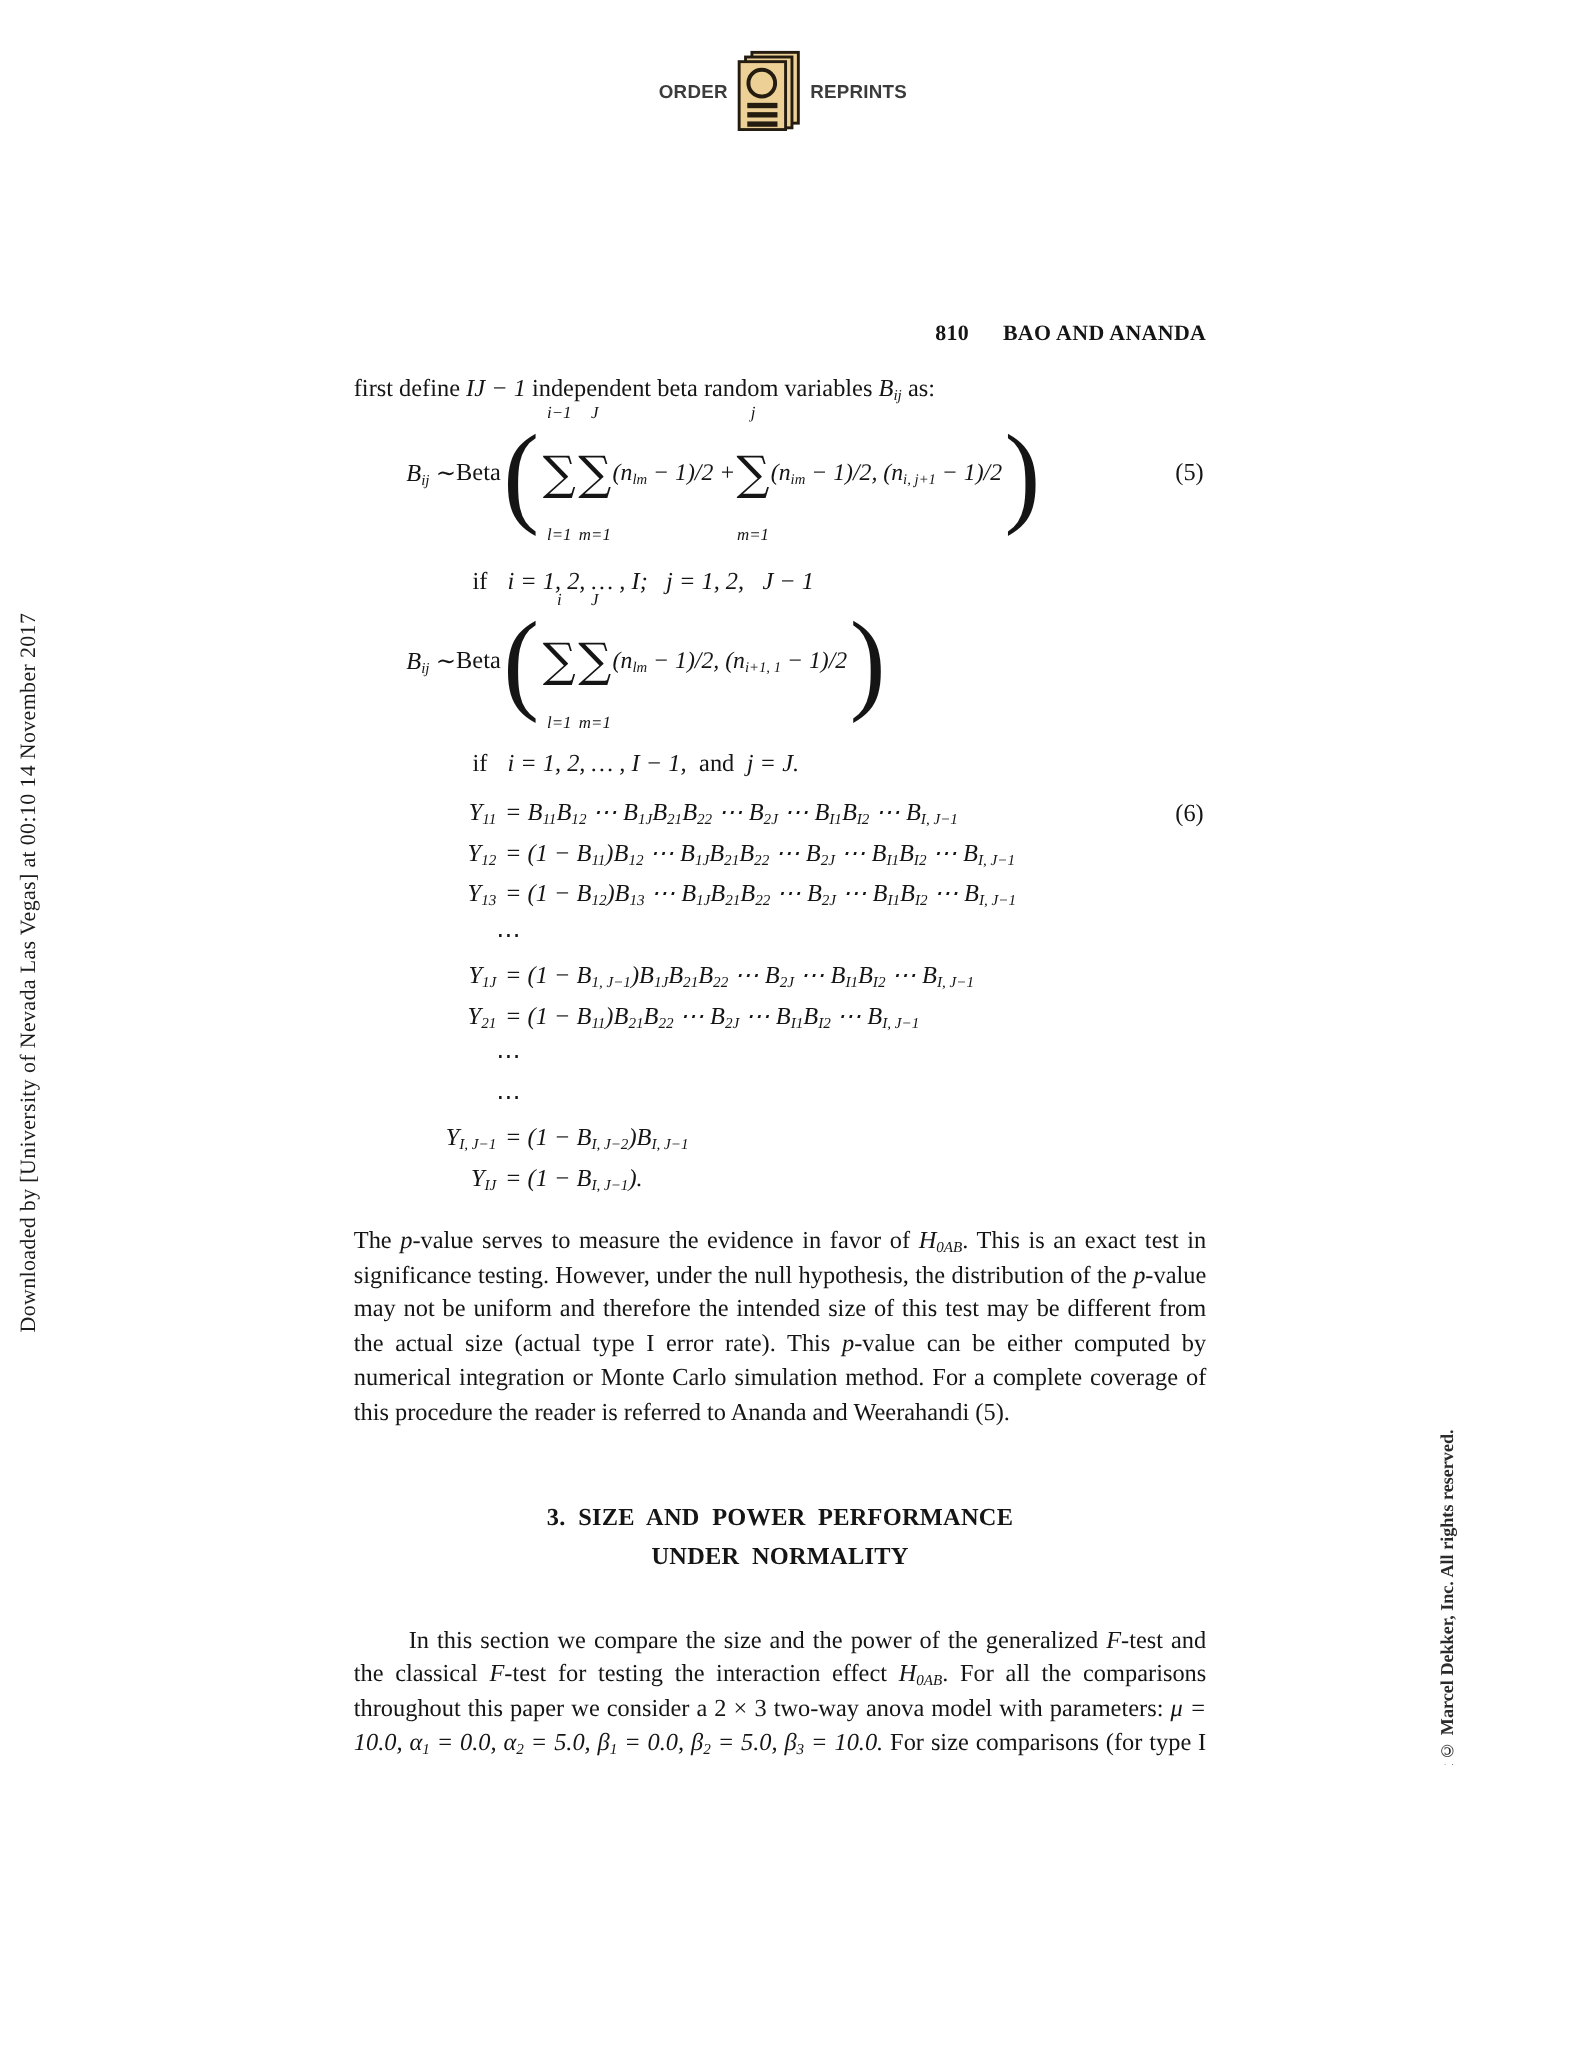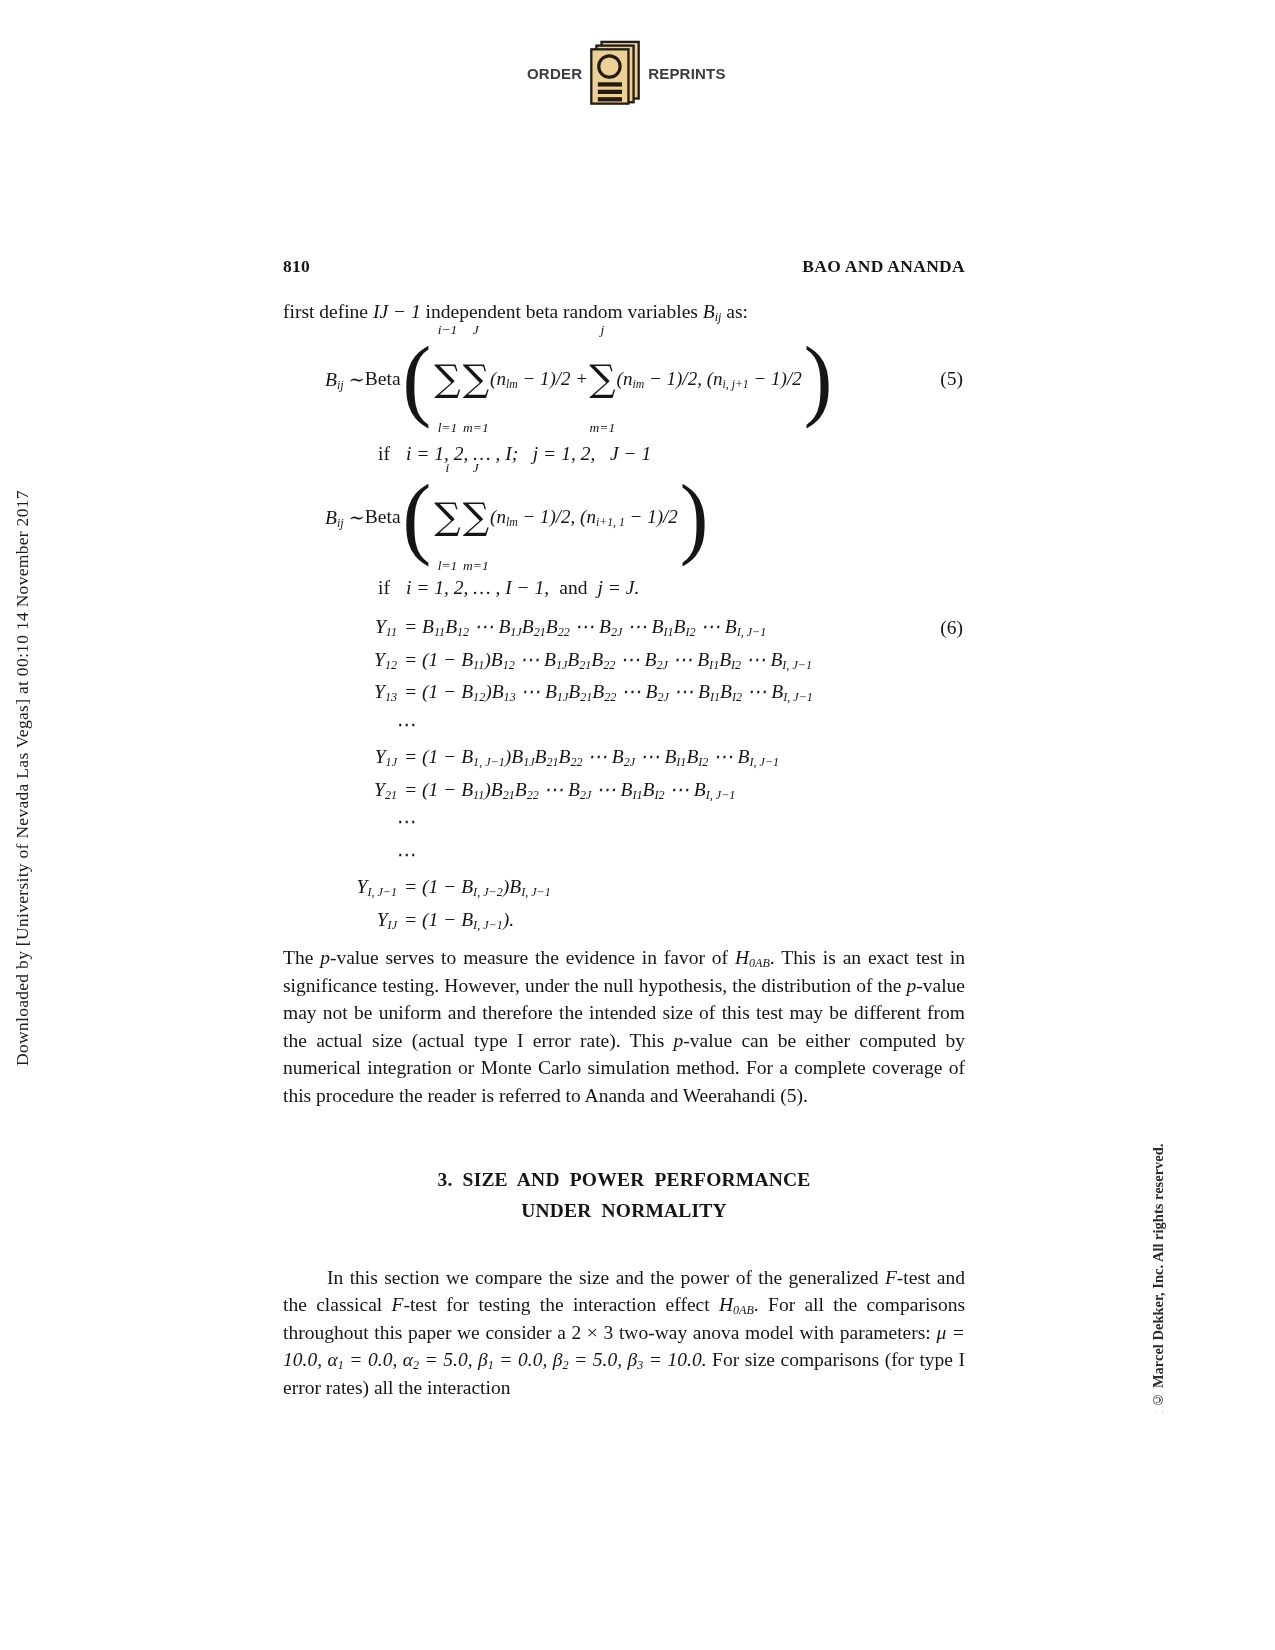--- a/index.html
+++ b/index.html
@@ -6,51 +6,51 @@
   .page{position:relative;width:1275px;height:1412px;background:#ffffff;overflow:hidden;
         font-family:"Liberation Serif","DejaVu Serif",serif;color:#151515;}
 
   
   .badge{position:absolute;left:527px;top:40px;display:flex;align-items:center;gap:7px;cursor:pointer;}
   .badge-label{font-family:"Liberation Sans","DejaVu Sans",sans-serif;font-weight:bold;
                font-size:15px;color:#3c3c3c;letter-spacing:0.2px;}
 
   
   .col{position:absolute;left:283px;top:256px;width:682px;}
-  .runhead{display:flex;justify-content:space-between;align-items:baseline;
+  .runhead{display:flex;justify-content:flex-end;align-items:baseline;
            font-weight:bold;font-size:17.5px;letter-spacing:0.3px;gap:27px;}
   .intro{margin-top:24px;font-size:19.5px;}
   .math{font-style:italic;}
   .iv{font-style:italic;}
   .rm{font-style:normal;}
   .pre{white-space:pre;}
   sub{font-size:0.62em;line-height:0;vertical-align:-0.28em;}
 
   .eq-outer{position:relative;}
   .eqwrap{display:flex;align-items:center;margin-left:42px;height:112px;}
   .eqwrap.short{height:104px;}
   .eqnum{position:absolute;right:2px;top:50%;transform:translateY(-50%);font-size:19.5px;}
   .bigparen{font-size:86px;line-height:0;display:inline-block;transform:scaleY(1.05);margin:0 2px;font-weight:400;}
   .sum{display:inline-flex;flex-direction:column;align-items:center;margin:0 1px;gap:24px;}
   .sum .lim{font-size:13.5px;font-style:italic;line-height:1.15;}
   .sigma{font-size:37px;line-height:0.92;font-style:normal;font-family:"DejaVu Serif","DejaVu Sans",serif;}
   .frag{font-size:19px;}
   .lhs-eq{font-size:19.5px;}
 
-  .cond{margin-left:95px;margin-top:8px;font-size:19.5px;display:flex;gap:16px;}
+  .cond{margin-left:95px;margin-top:20px;font-size:19.5px;display:flex;gap:16px;}
   .cond .gap2{display:flex;gap:10px;}
   .then{margin-top:18px;font-size:19.5px;}
 
   .eq6{position:relative;margin-top:12px;margin-left:44px;font-size:19.5px;}
   .eq6-row{display:flex;line-height:32.5px;align-items:center;}
   .eq6-lhs{flex:0 0 70px;text-align:right;}
   .eq6-rhs{padding-left:7px;}
   .dots-row{padding-left:70px;}
 
-  .body-p{margin:8px 0 0 0;font-size:19.5px;line-height:27.6px;text-align:justify;}
+  .body-p{margin:19px 0 0 0;font-size:19.5px;line-height:27.6px;text-align:justify;}
   .heading{margin-top:54px;text-align:center;font-weight:bold;font-size:19.5px;
            line-height:31px;word-spacing:5px;letter-spacing:0.2px;}
   .body-p2{margin:38px 0 0 0;font-size:19.5px;line-height:27.6px;text-align:justify;text-indent:44px;}
 
   
   .wm-left{position:absolute;left:12px;top:440px;height:676px;width:36px;
            writing-mode:vertical-rl;transform:rotate(180deg);
            font-size:17.5px;letter-spacing:0.3px;text-align:center;color:#1c1c1c;}
   .wm-right{position:absolute;left:1150px;top:1124px;height:370px;width:32px;
             writing-mode:vertical-rl;transform:rotate(180deg);

